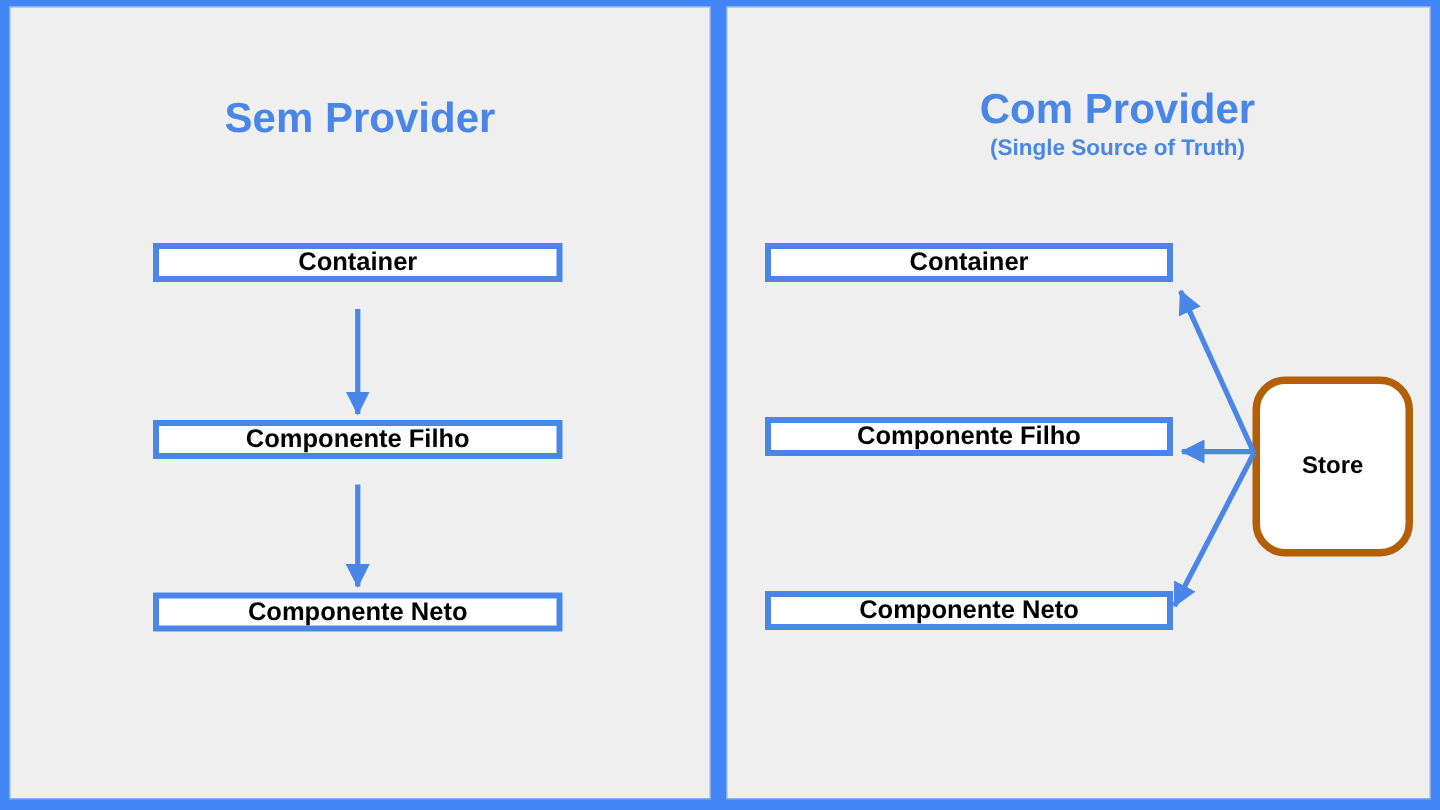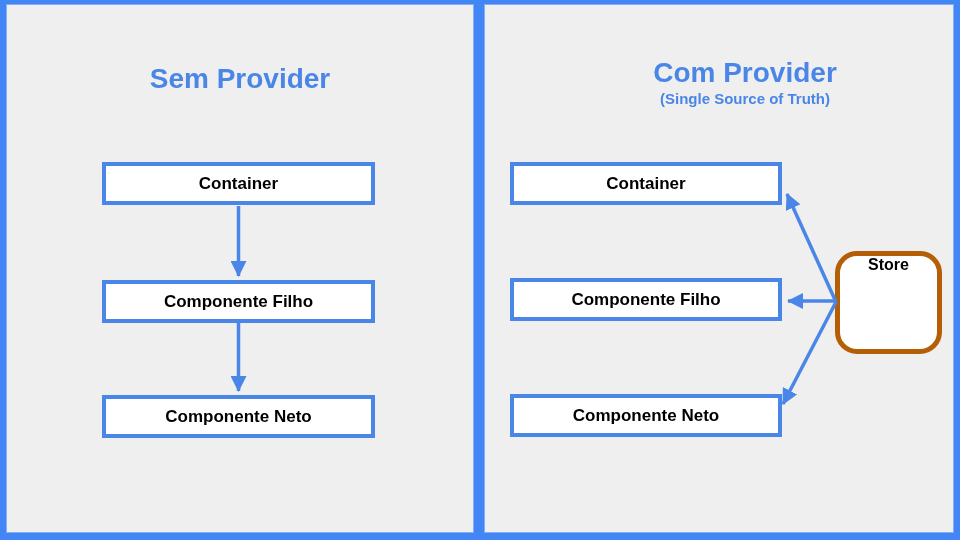--- a/index.html
+++ b/index.html
@@ -46,41 +46,42 @@
   .title-block-right .panel-title{position:static;}
   .panel-subtitle{
     font-weight:700;
     font-size:15px;
     line-height:20px;
     color:var(--accent-blue);
   }
   .node{
     position:absolute;
     width:273px;
-    height:43px;
+    height:26px;
     background:var(--node-fill);
     border:4px solid var(--accent-blue);
     display:flex;
     align-items:center;
     justify-content:center;
   }
   .node span{
     font-weight:700;
     font-size:17px;
     color:var(--text-black);
   }
   .panel-right .node{width:272px;}
   .store-node{
     position:absolute;
     left:350px;top:246px;
-    width:107px;height:103px;
+    width:107px;height:120px;
     background:var(--node-fill);
     border:5px solid var(--store-orange);
     border-radius:22px;
     display:flex;
+    align-items:center;
     justify-content:center;
   }
   .store-node span{
     font-weight:700;
     font-size:16px;
     color:var(--text-black);
   }
   .overlay{
     position:absolute;
     left:0;top:0;

